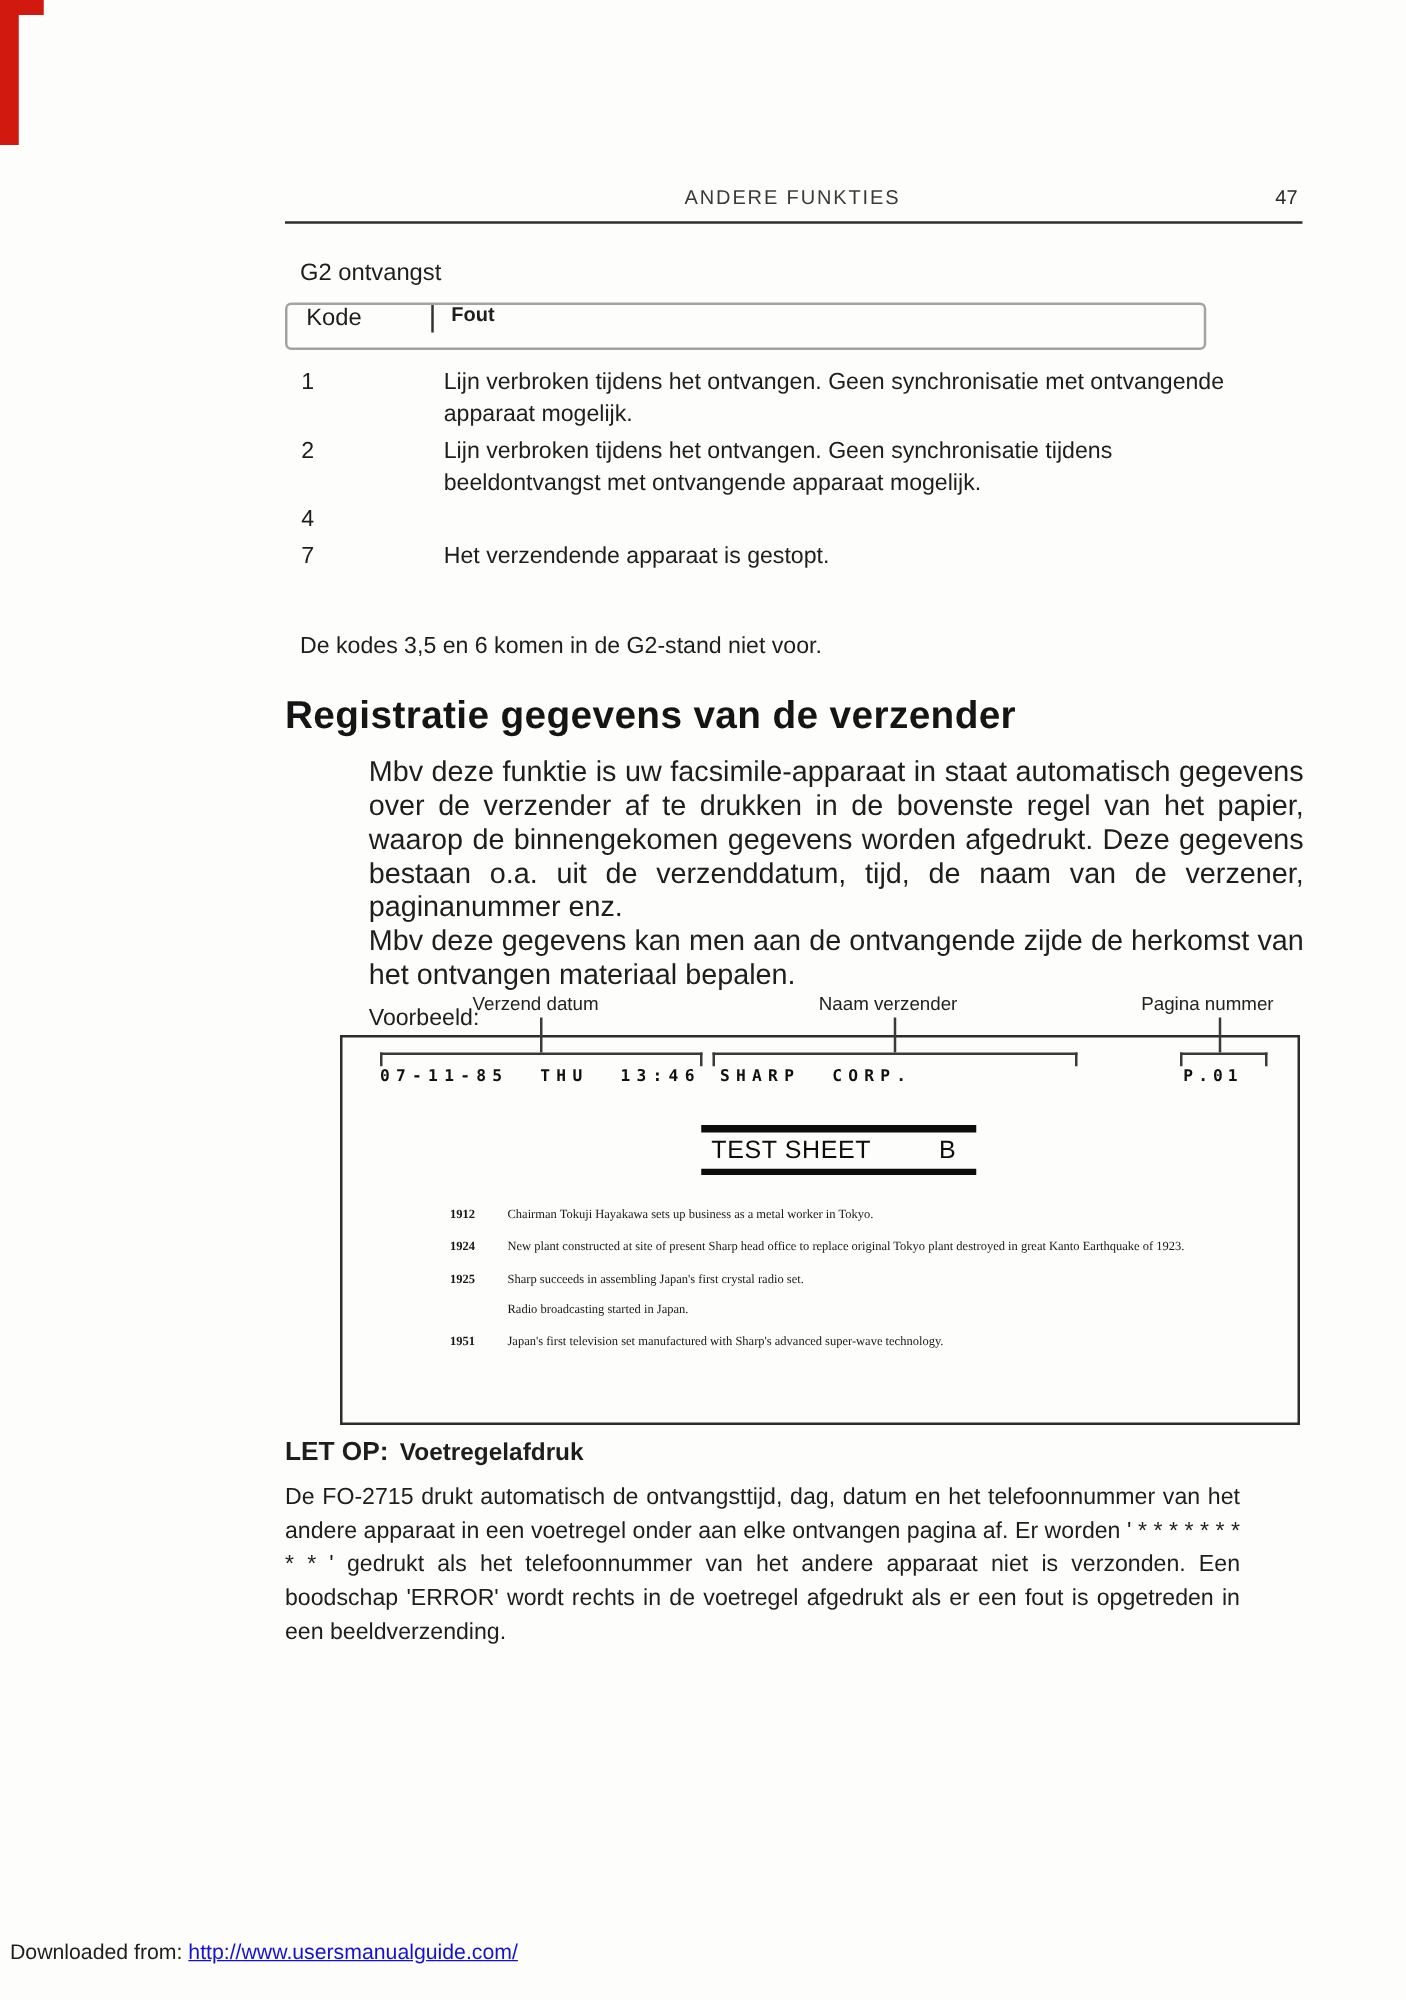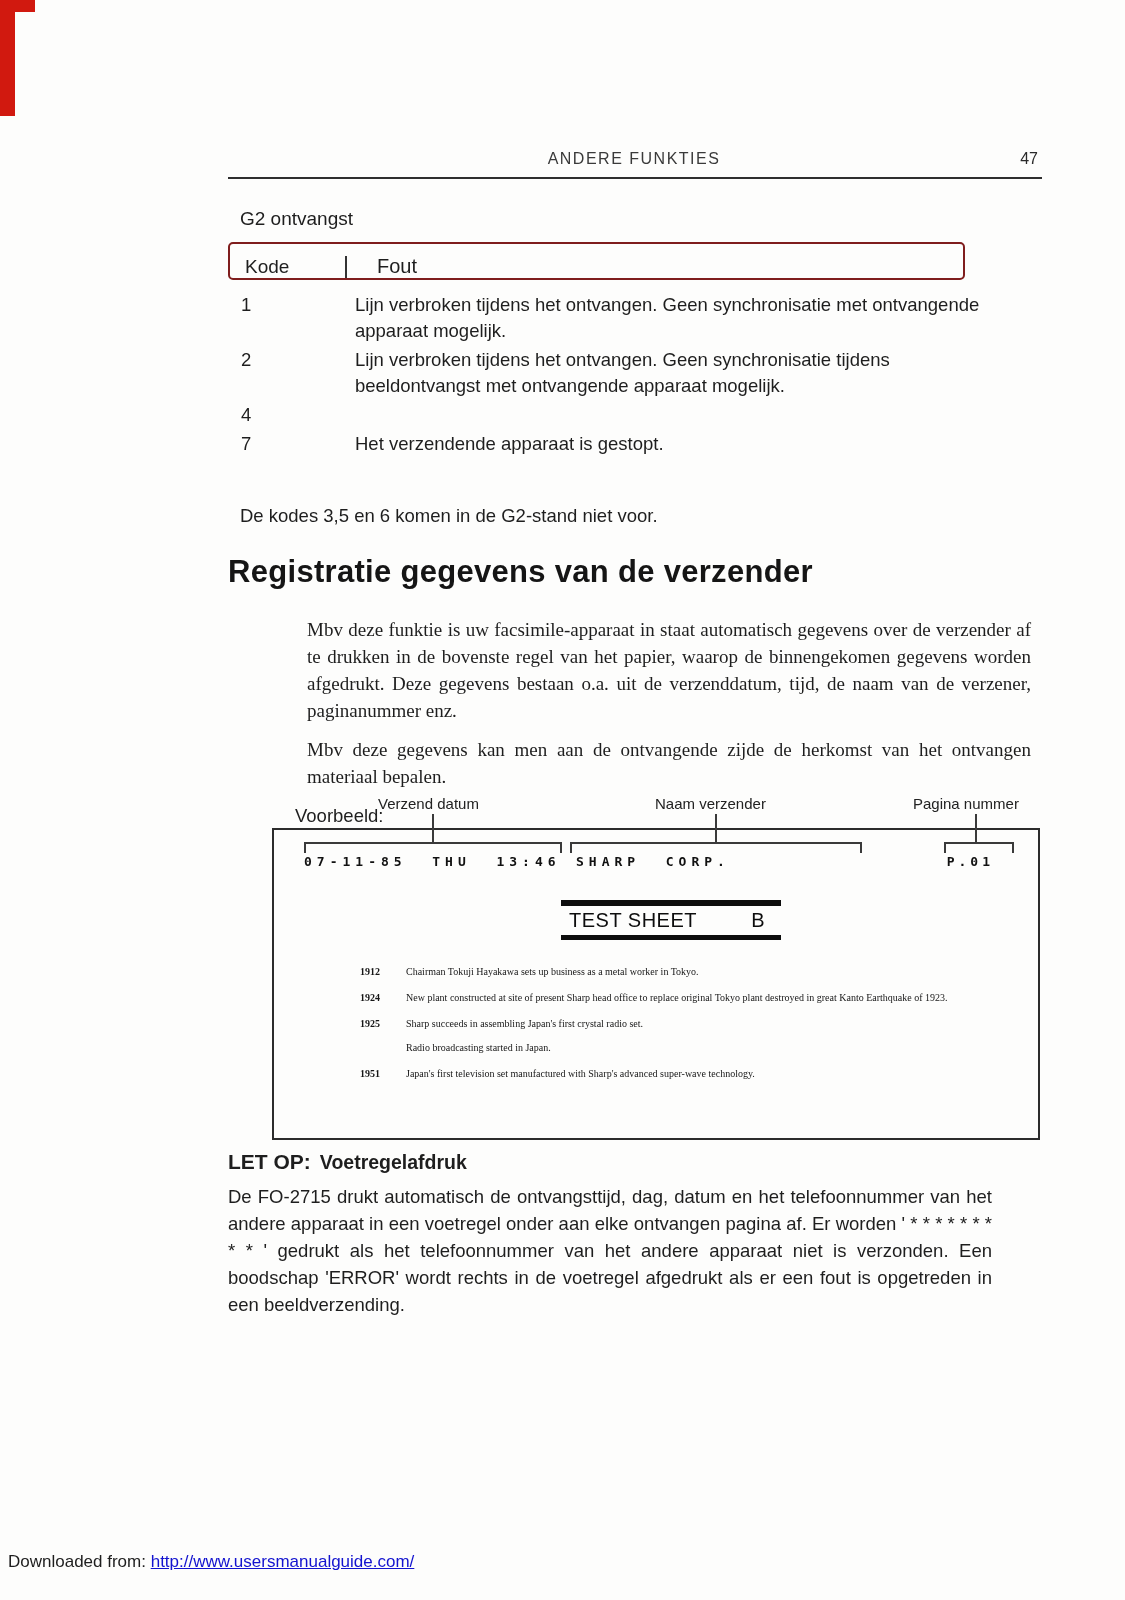--- a/index.html
+++ b/index.html
@@ -21,36 +21,36 @@
   .header { left: 228px; top: 150px; width: 812px; height: 24px; }
   .header-title { display: block; text-align: center; font-size: 16px; letter-spacing: 1.5px; color: #3a3a3a; }
   .page-num { position: absolute; right: 2px; top: 0; font-size: 16px; color: #2a2a2a; }
   .header-rule { left: 228px; top: 177px; width: 814px; height: 0; border-top: 2.5px solid #2e2e2e; }
 
   
   .g2-heading { left: 240px; top: 208px; font-size: 19px; }
   .g2-table { left: 228px; top: 242px; width: 790px; }
   .g2-head-box {
     width: 737px; height: 38px; box-sizing: border-box;
-    border: 2px solid #7f1d1d; border-radius: 5px;
-    display: flex; align-items: flex-end; background: #fdfdfc;
+    border: 2px solid #a3a3a3; border-radius: 5px;
+    display: flex; align-items: flex-start; background: #fdfdfc;
   }
   .g2-th1 { width: 117px; box-sizing: border-box; padding-left: 15px;
             border-right: 2px solid #333; font-size: 19px; display: flex; align-items: center; }
-  .g2-th2 { padding-left: 30px; font-size: 20px; display: flex; align-items: center; }
+  .g2-th2 { padding-left: 14px; font-size: 16px; display: flex; align-items: center; font-weight: bold; }
   .g2-rows { margin-top: 12px; }
   .g2-row { display: flex; margin-bottom: 3px; }
   .g2-code { width: 127px; box-sizing: border-box; padding-left: 13px; font-size: 18.5px; line-height: 26px; }
   .g2-fout { width: 625px; font-size: 18.5px; line-height: 26px; }
   .g2-note { left: 240px; top: 505px; font-size: 18.5px; }
 
   
   .section-title { left: 228px; top: 554px; font-size: 31px; font-weight: bold; letter-spacing: 0.3px; color: #151515; text-align: center; }
   .body-text { left: 295px; top: 604px; width: 748px; }
-  .body-text p { margin: 12px; font-size: 19px; line-height: 27px; text-align: justify; font-family: Liberation Serif, serif; }
+  .body-text p { margin: 0; font-size: 23px; line-height: 27px; text-align: justify; }
   .voorbeeld { margin-top: 7px; font-size: 18.5px; line-height: 27px; }
 
   
   .figure { left: 228px; top: 795px; width: 812px; height: 348px; }
   .fig-label { position: absolute; top: 0; font-size: 15px; color: #222; white-space: nowrap; text-align: center; }
   .lbl-date { left: 150px; } .lbl-sender { left: 427px; } .lbl-page { left: 685px; }
   .connector { position: absolute; top: 19px; height: 28px; width: 2px; background: #3a3a3a; z-index: 2; }
   .conn-1 { left: 204px; } .conn-2 { left: 487px; } .conn-3 { left: 747px; }
   .bracket { position: absolute; top: 47px; height: 9px; z-index: 2;
              border-top: 2px solid #3a3a3a; border-left: 2px solid #3a3a3a; border-right: 2px solid #3a3a3a; }

